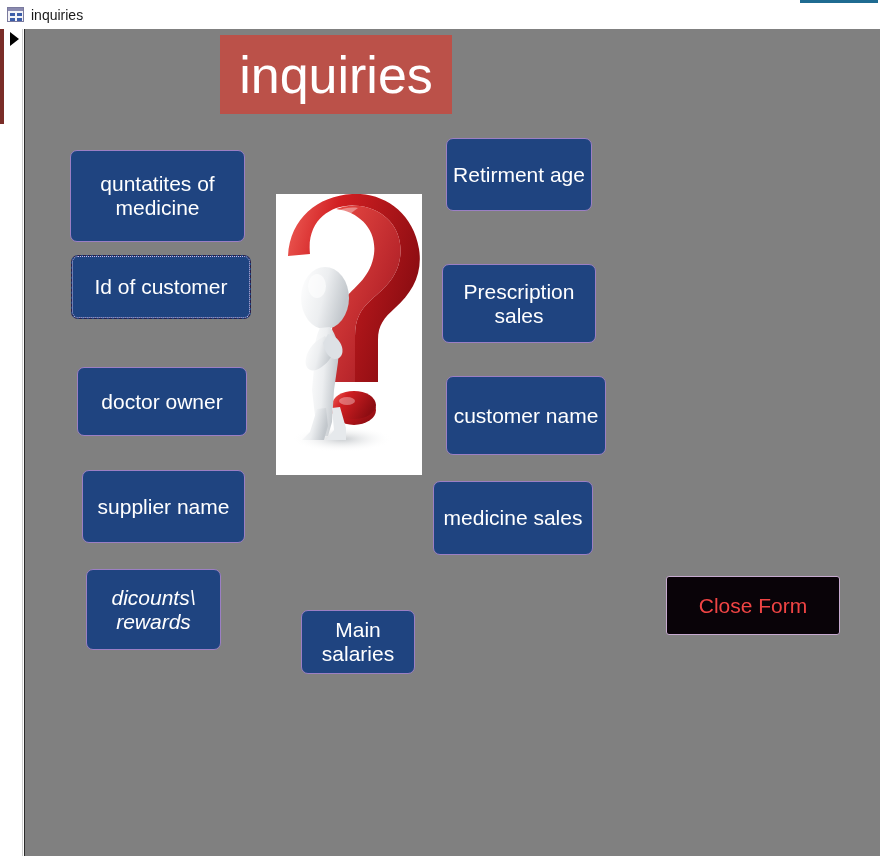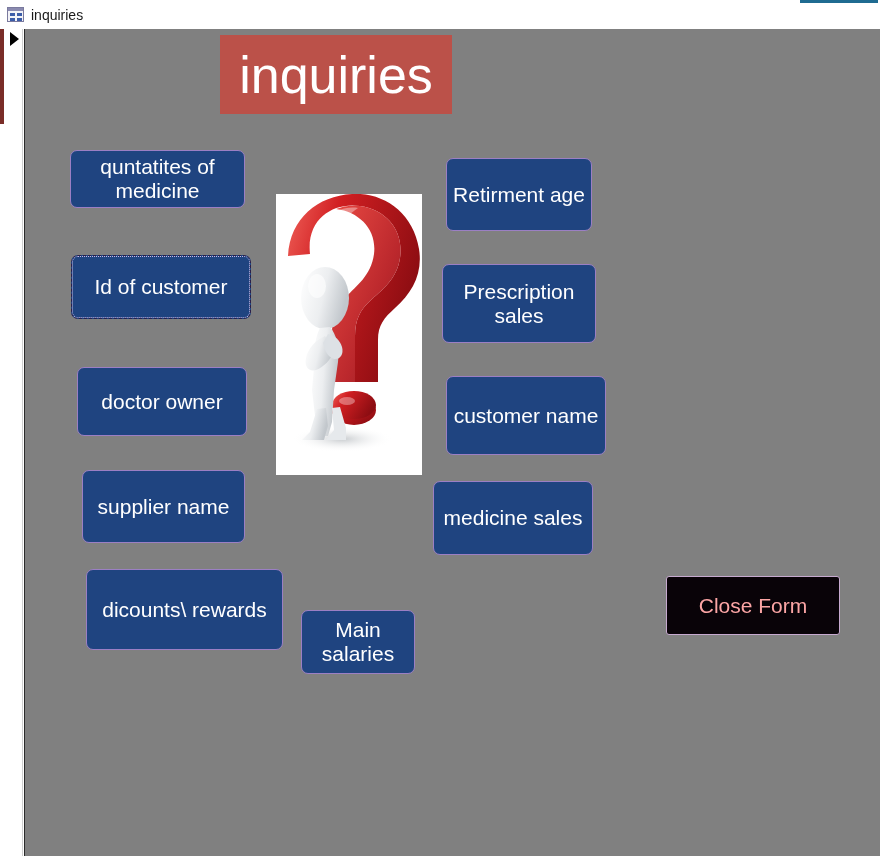--- a/index.html
+++ b/index.html
@@ -141,21 +141,21 @@
     outline: 1px dotted #c9b7e4;
     outline-offset: -2px;
   }
   .cmd-btn.bold { font-weight: bold; }
 
   .close-btn {
     position: absolute;
     background: #090308;
     border: 1px solid #c6a9cf;
     border-radius: 3px;
-    color: #fca5a5;
+    color: #ef4444;
     font-size: 21px;
     display: flex;
     align-items: center;
     justify-content: center;
     box-sizing: border-box;
     cursor: pointer;
   }
 
   
   .qmark-frame {
@@ -186,41 +186,41 @@
 <div class="edge-strip"></div>
 <div class="record-gutter"></div>
 <div class="record-arrow"></div>
 
 <div class="form-canvas">
 
   <div class="title-banner">
     <span>inquiries</span>
   </div>
 
-  <div class="cmd-btn" style="left:45px;  top:121px; width:175px; height:58px;">
+  <div class="cmd-btn" style="left:45px;  top:121px; width:175px; height:92px;">
     <span>quntatites of medicine</span>
   </div>
 
   <div class="cmd-btn selected" style="left:46px; top:226px; width:180px; height:64px;align-items:center;">
     <span>Id of customer</span>
   </div>
 
   <div class="cmd-btn" style="left:52px;  top:338px; width:170px; height:69px;">
     <span>doctor owner</span>
   </div>
 
   <div class="cmd-btn" style="left:57px;  top:441px; width:163px; height:73px;">
     <span>supplier name</span>
   </div>
 
-  <div class="cmd-btn" style="left:61px;  top:540px; width:197px; height:81px;">
+  <div class="cmd-btn" style="left:61px;  top:540px; width:135px; height:81px;font-style:italic;">
     <span>dicounts\ rewards</span>
   </div>
 
-  <div class="cmd-btn" style="left:421px; top:129px; width:146px; height:73px;">
+  <div class="cmd-btn" style="left:421px; top:109px; width:146px; height:73px;">
     <span>Retirment age</span>
   </div>
 
   <div class="cmd-btn" style="left:417px; top:235px; width:154px; height:79px;">
     <span>Prescription sales</span>
   </div>
 
   <div class="cmd-btn" style="left:421px; top:347px; width:160px; height:79px;">
     <span>customer name</span>
   </div>

